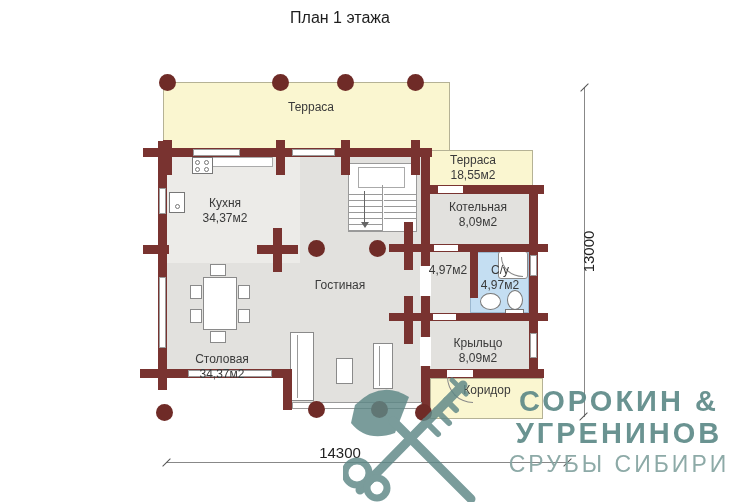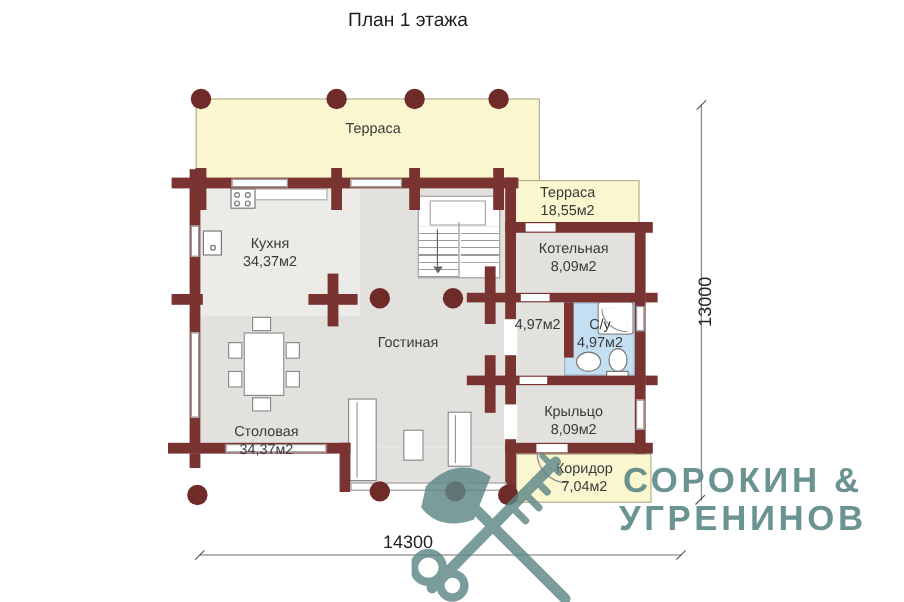--- a/index.html
+++ b/index.html
@@ -180,21 +180,20 @@
   <div class="lbl" style="left:167px;top:352px;">
     <div>Столовая</div>
     <div>34,37м2</div>
   </div>
   <div class="lbl" style="left:423px;top:336px;">
     <div>Крыльцо</div>
     <div>8,09м2</div>
   </div>
   <div class="lbl" style="left:432px;top:383px;">
     <div>Коридор</div>
-    <div>7,04м2</div>
   </div>
 
   <div class="dimline" style="left:166px;top:462px;width:402px;height:1px;"></div>
   <div class="tick" style="left:161px;top:462px;"></div>
   <div class="tick" style="left:562px;top:462px;"></div>
   <div class="dim" style="left:300px;top:444px;width:80px;text-align:center;">14300</div>
   <div class="dimline" style="left:584px;top:87px;width:1px;height:330px;"></div>
   <div class="tick" style="left:579px;top:87px;"></div>
   <div class="tick" style="left:578px;top:416px;"></div>
   <div class="dim" style="left:558px;top:243px;width:60px;text-align:center;transform:rotate(-90deg);">13000</div>
@@ -208,15 +207,16 @@
       <circle cx="34" cy="113" r="10" fill="none" stroke-width="7"></circle>
       <line x1="82" y1="46" x2="95" y2="59" stroke-width="6" stroke-linecap="round"></line>
       <line x1="93" y1="35" x2="106" y2="48" stroke-width="6" stroke-linecap="round"></line>
       <line x1="103" y1="25" x2="113" y2="35" stroke-width="6" stroke-linecap="round"></line>
       <line x1="109" y1="5" x2="123" y2="19" stroke-width="5" stroke-linecap="round"></line>
     </g>
   </svg>
   <div class="wm-text">
     <div class="wm-l1">СОРОКИН &amp;</div>
     <div class="wm-l2">УГРЕНИНОВ</div>
+    <div class="wm-l3">СРУБЫ СИБИРИ</div>
   </div>
 
 </div>
 
 </body></html>

